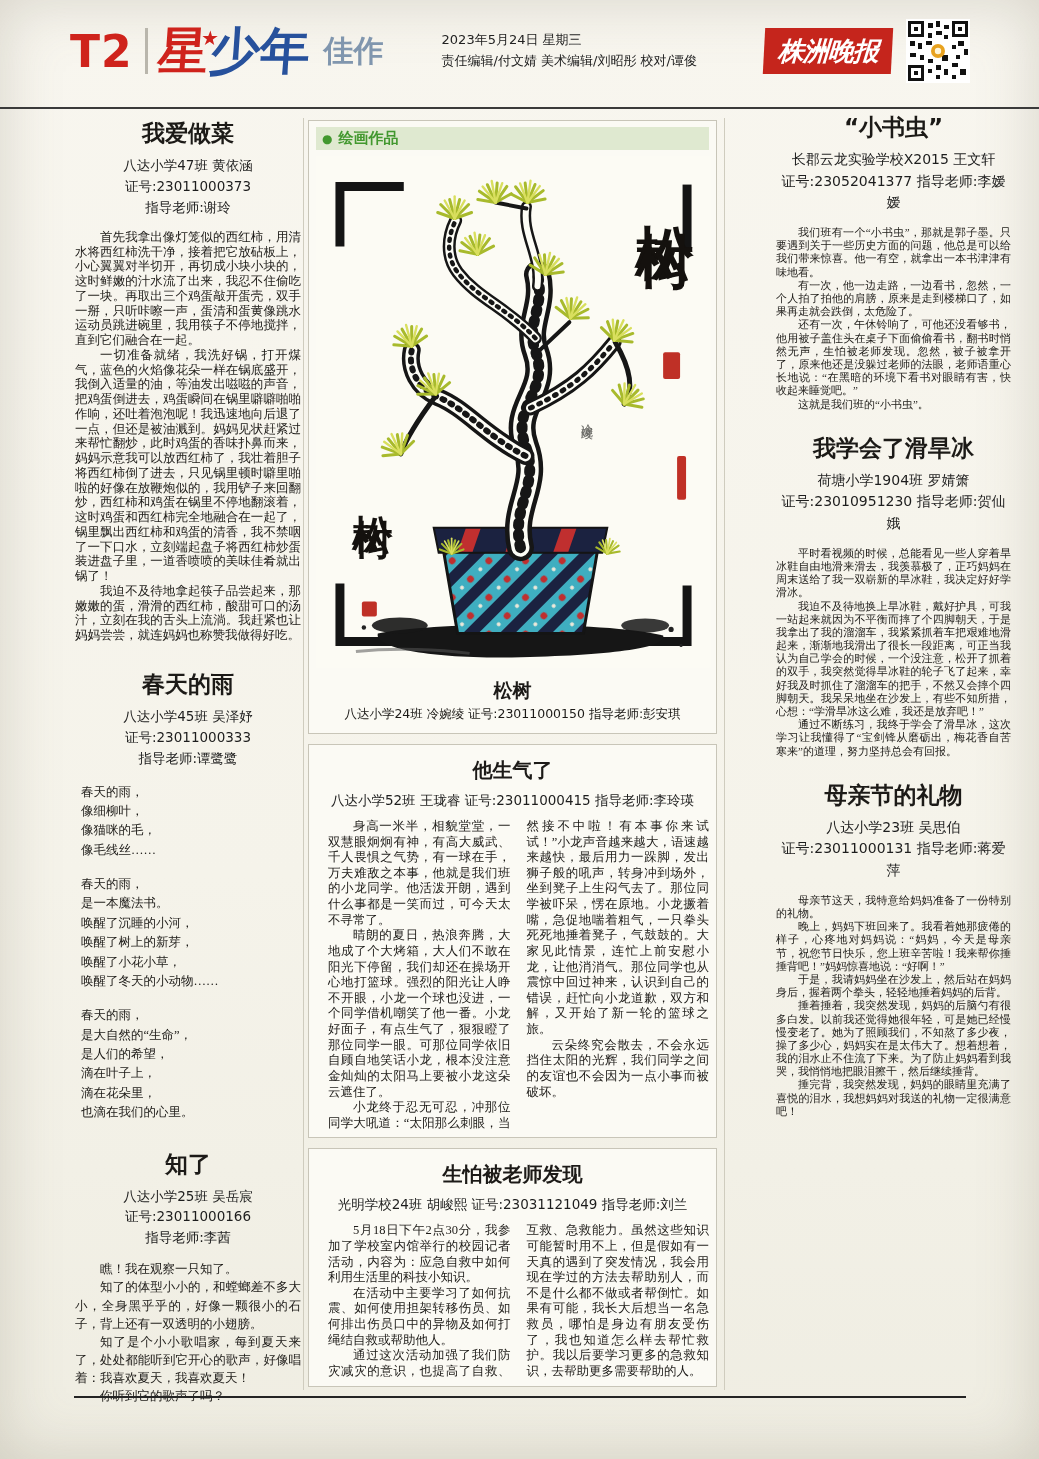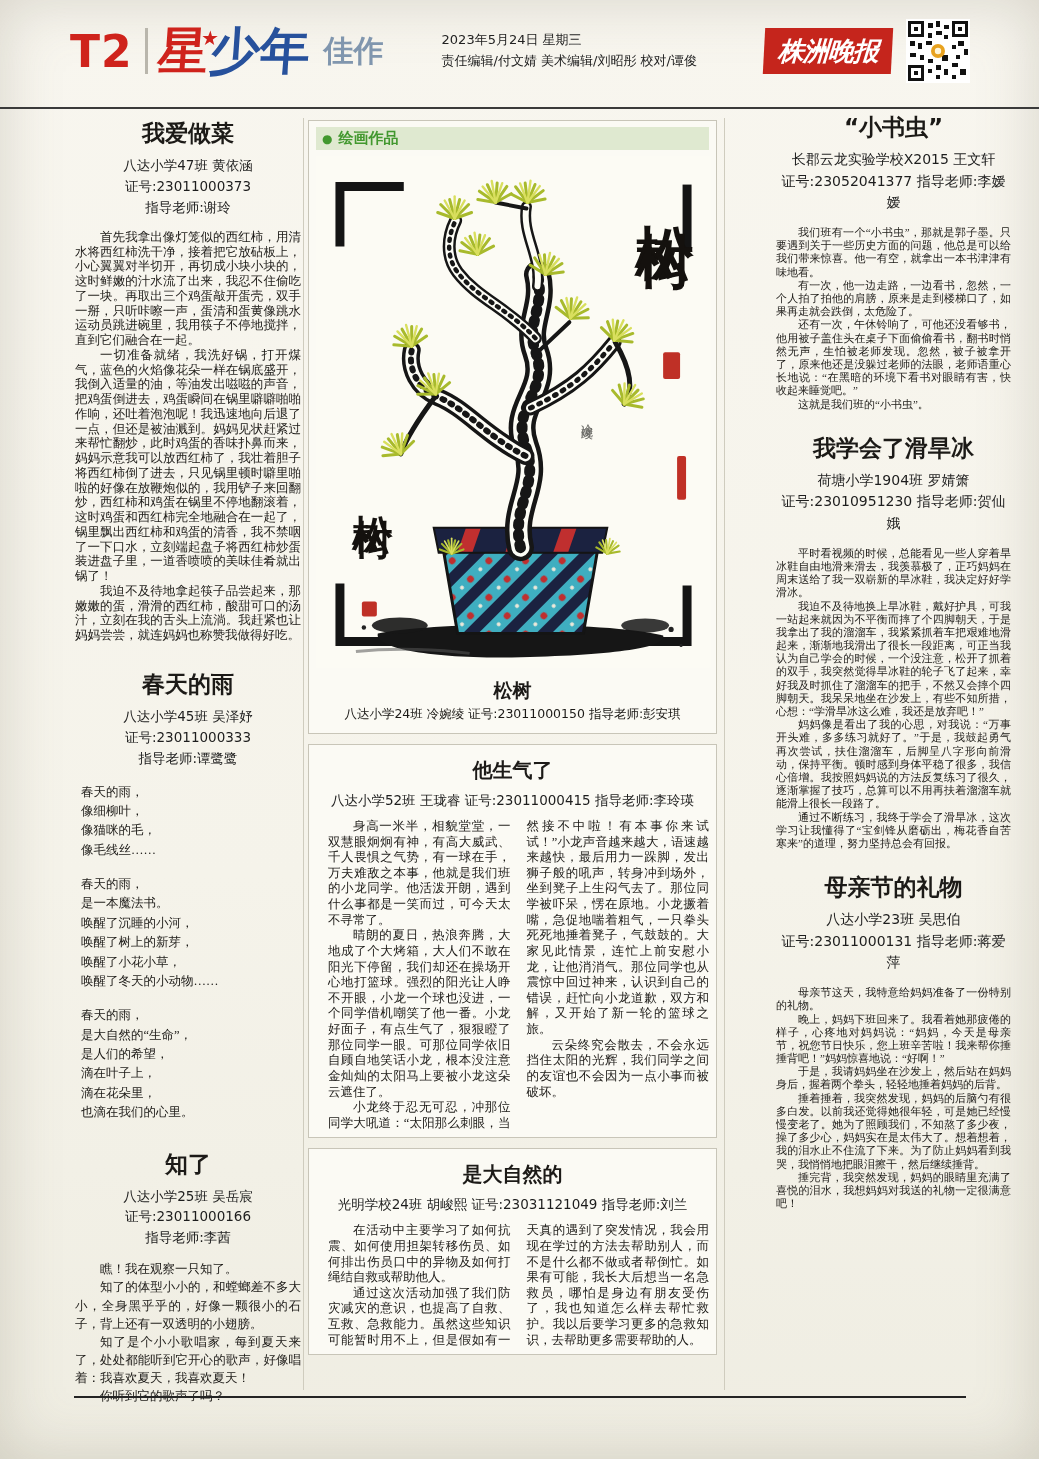--- a/index.html
+++ b/index.html
@@ -293,23 +293,24 @@
       <div class="a-by">八达小学52班 王珑睿  证号:23011000415  指导老师:李玲瑛</div>
       <div class="twocol">
         <p>身高一米半，相貌堂堂，一双慧眼炯炯有神，有高大威武、千人畏惧之气势，有一球在手，万夫难敌之本事，他就是我们班的小龙同学。他活泼开朗，遇到什么事都是一笑而过，可今天太不寻常了。</p>
         <p>晴朗的夏日，热浪奔腾，大地成了个大烤箱，大人们不敢在阳光下停留，我们却还在操场开心地打篮球。强烈的阳光让人睁不开眼，小龙一个球也没进，一个同学借机嘲笑了他一番。小龙好面子，有点生气了，狠狠瞪了那位同学一眼。可那位同学依旧自顾自地笑话小龙，根本没注意金灿灿的太阳马上要被小龙这朵云遮住了。</p>
         <p>小龙终于忍无可忍，冲那位同学大吼道：“太阳那么刺眼，当然接不中啦！有本事你来试试！”小龙声音越来越大，语速越来越快，最后用力一跺脚，发出狮子般的吼声，转身冲到场外，坐到凳子上生闷气去了。那位同学被吓呆，愣在原地。小龙撅着嘴，急促地喘着粗气，一只拳头死死地捶着凳子，气鼓鼓的。大家见此情景，连忙上前安慰小龙，让他消消气。那位同学也从震惊中回过神来，认识到自己的错误，赶忙向小龙道歉，双方和解，又开始了新一轮的篮球之旅。</p>
         <p>云朵终究会散去，不会永远挡住太阳的光辉，我们同学之间的友谊也不会因为一点小事而被破坏。</p>
       </div>
     </div>
 
     <div class="mbox">
-      <div class="a-title small">是大自然的</div>
+      <div class="a-title small">生怕被老师发现</div>
       <div class="a-by">光明学校24班 胡峻熙  证号:23031121049  指导老师:刘兰</div>
       <div class="twocol">
+        <p>5月18日下午2点30分，我参加了学校室内馆举行的校园记者活动，内容为：应急自救中如何利用生活里的科技小知识。</p>
         <p>在活动中主要学习了如何抗震、如何使用担架转移伤员、如何排出伤员口中的异物及如何打绳结自救或帮助他人。</p>
         <p>通过这次活动加强了我们防灾减灾的意识，也提高了自救、互救、急救能力。虽然这些知识可能暂时用不上，但是假如有一天真的遇到了突发情况，我会用现在学过的方法去帮助别人，而不是什么都不做或者帮倒忙。如果有可能，我长大后想当一名急救员，哪怕是身边有朋友受伤了，我也知道怎么样去帮忙救护。我以后要学习更多的急救知识，去帮助更多需要帮助的人。</p>
       </div>
     </div>
   </div>
 
   <div class="col-right">
 
     <div class="art">
       <div class="a-title">“小书虫”</div>
@@ -323,21 +324,20 @@
       </div>
     </div>
 
     <div class="art">
       <div class="a-title">我学会了滑旱冰</div>
       <div class="a-by">荷塘小学1904班 罗婧箫</div>
       <div class="a-by">证号:23010951230  指导老师:贺仙娥</div>
       <div class="a-body">
         <p>平时看视频的时候，总能看见一些人穿着旱冰鞋自由地滑来滑去，我羡慕极了，正巧妈妈在周末送给了我一双崭新的旱冰鞋，我决定好好学滑冰。</p>
         <p>我迫不及待地换上旱冰鞋，戴好护具，可我一站起来就因为不平衡而摔了个四脚朝天，于是我拿出了我的溜溜车，我紧紧抓着车把艰难地滑起来，渐渐地我滑出了很长一段距离，可正当我认为自己学会的时候，一个没注意，松开了抓着的双手，我突然觉得旱冰鞋的轮子飞了起来，幸好我及时抓住了溜溜车的把手，不然又会摔个四脚朝天。我呆呆地坐在沙发上，有些不知所措，心想：“学滑旱冰这么难，我还是放弃吧！”</p>
-        <p>妈妈像是看出了我的心思，对我说：“万事开头难，多多练习就好了。”于是，我鼓起勇气再次尝试，扶住溜溜车，后脚呈八字形向前滑动，保持平衡。顿时感到身体平稳了很多，我信心倍增。我按照妈妈说的方法反复练习了很久，逐渐掌握了技巧，总算可以不用再扶着溜溜车就能滑上很长一段路了。</p>
         <p>通过不断练习，我终于学会了滑旱冰，这次学习让我懂得了“宝剑锋从磨砺出，梅花香自苦寒来”的道理，努力坚持总会有回报。</p>
       </div>
     </div>
 
     <div class="art">
       <div class="a-title">母亲节的礼物</div>
       <div class="a-by">八达小学23班 吴思伯</div>
       <div class="a-by">证号:23011000131  指导老师:蒋爱萍</div>
       <div class="a-body">
         <p>母亲节这天，我特意给妈妈准备了一份特别的礼物。</p>

